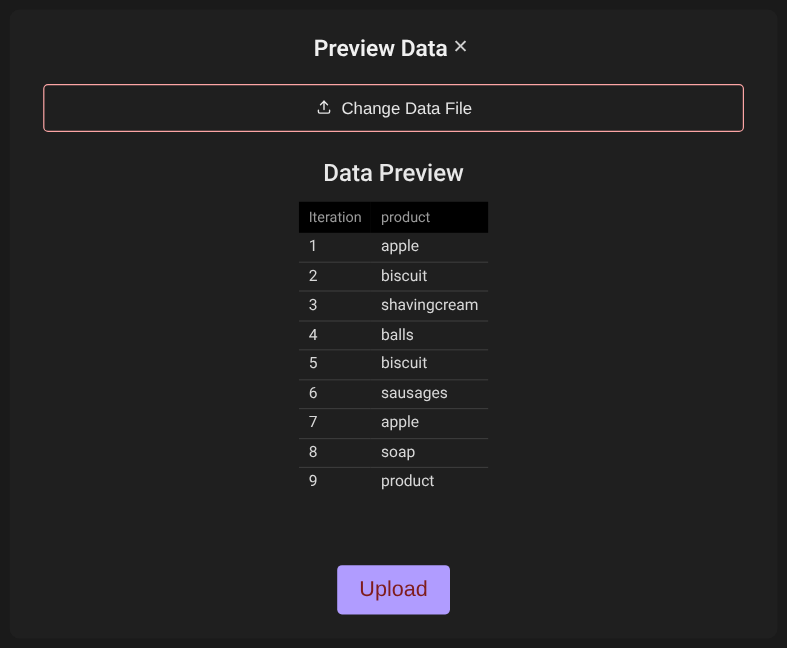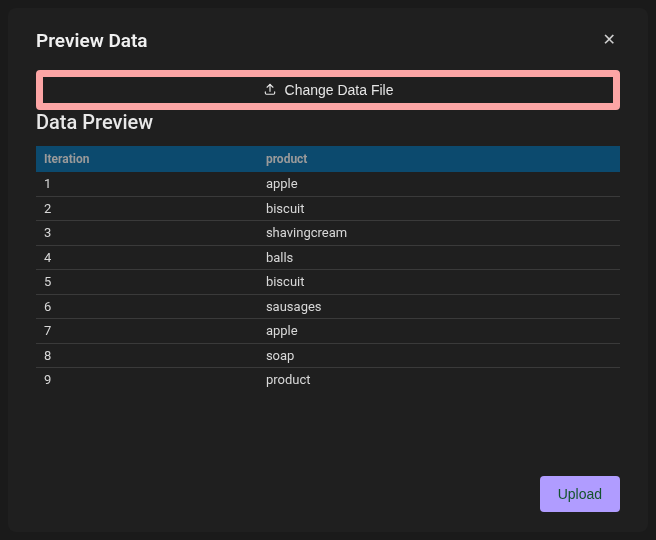--- a/index.html
+++ b/index.html
@@ -13,20 +13,21 @@
   }
   .modal {
     background: #1f1f1f;
     border-radius: 8px;
     margin: 8px;
     padding: 20px 28px 20px 28px;
     height: 524px;
     display: flex;
     flex-direction: column;
     position: relative;
+    align-items: center;
   }
   .header {
     display: flex;
     align-items: center;
     justify-content: space-between;
     margin-bottom: 18px;
   }
   .title {
     font-size: 19px;
     font-weight: 600;
@@ -38,75 +39,76 @@
     cursor: pointer;
     background: none;
     border: none;
     padding: 4px;
     line-height: 1;
   }
   .change-btn {
     width: 100%;
     height: 40px;
     background: transparent;
-    border: 7px solid #fca5a5;
+    border: 1px solid #fca5a5;
     border-radius: 4px;
     color: #e5e5e5;
     font-size: 14px;
     display: flex;
     align-items: center;
     justify-content: center;
     gap: 8px;
     cursor: pointer;
+    margin-bottom: 22px;
   }
   .change-btn svg { width: 14px; height: 14px; }
   .subtitle {
     font-size: 20px;
     font-weight: 500;
     color: #e8e8e8;
     margin-bottom: 12px;
   }
   .table-wrap {
     flex: 1;
     overflow: hidden;
   }
   table {
     width: 100%;
     border-collapse: collapse;
     font-size: 13px;
   }
   thead th {
-    background: #0c4a6e;
+    background: #000000;
     color: #9a9a9a;
-    font-weight: 700;
+    font-weight: 400;
     text-align: left;
     padding: 6px 8px;
     font-size: 12px;
   }
   tbody td {
     padding: 3px 8px;
     border-bottom: 1px solid #3a3a3a;
     color: #d8d8d8;
     line-height: 1.35;
   }
   tbody tr:last-child td { border-bottom: none; }
   th.col-iter, td.col-iter { width: 38%; }
   th.col-prod, td.col-prod { width: 62%; }
   .footer {
     display: flex;
     justify-content: flex-end;
     margin-top: 18px;
   }
   .upload-btn {
     background: #b09cff;
-    color: #14532d;
+    color: #7f1d1d;
     border: none;
     border-radius: 4px;
     padding: 10px 18px;
-    font-size: 14px;
+    font-size: 18px;
     font-weight: 500;
     cursor: pointer;
   }
 </style>
 </head>
 <body>
 
 <div class="modal">
 
   <div class="header">

